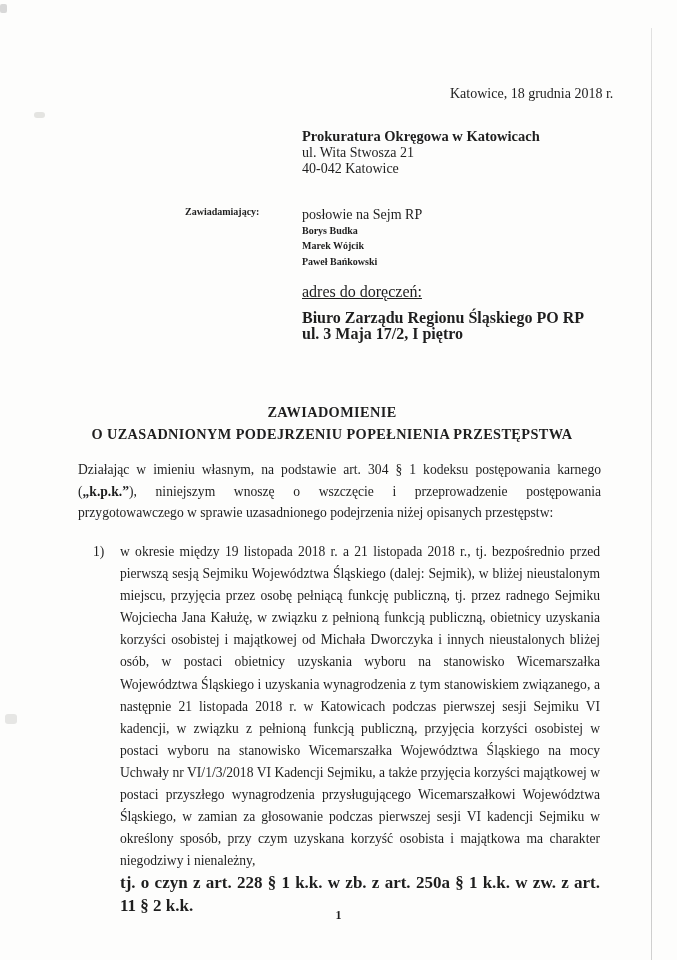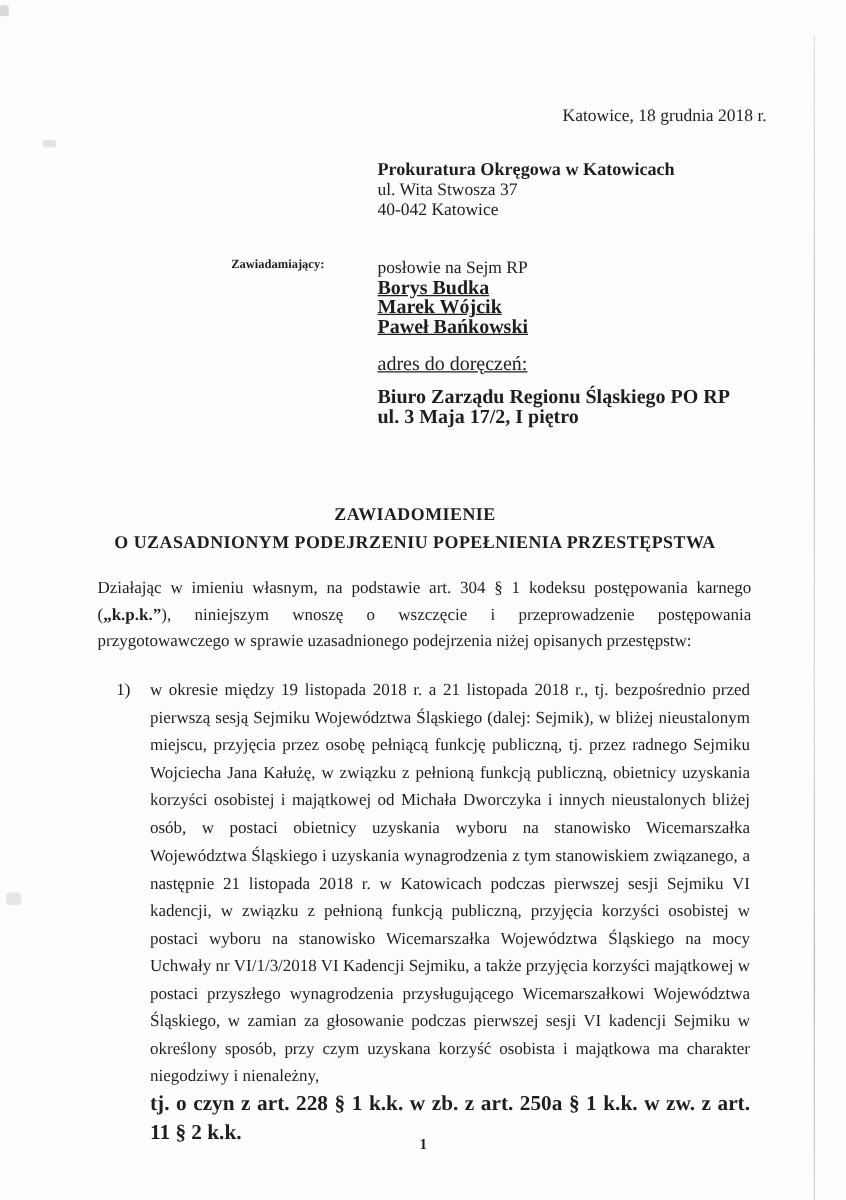--- a/index.html
+++ b/index.html
@@ -85,22 +85,21 @@
   }
   .notifier-col {
     position: absolute;
     top: 207px;
     left: 302px;
     line-height: 15.7px;
     font-size: 14px;
   }
   .notifier-col .person-name {
     font-weight: bold;
-    font-size: 16px;
-    text-decoration: underline;
+    font-size: 10px;
   }
   .delivery-label {
     position: absolute;
     top: 283px;
     left: 302px;
     font-size: 16px;
     text-decoration: underline;
   }
   .delivery-block {
     position: absolute;
@@ -173,21 +172,21 @@
 
   <div class="scan-line-right"></div>
   <div class="speck-topleft"></div>
   <div class="smudge-1"></div>
   <div class="smudge-2"></div>
 
   <div class="date-line">Katowice, 18 grudnia 2018 r.</div>
 
   <div class="recipient-block">
     <div class="org-name">Prokuratura Okręgowa w Katowicach</div>
-    <div>ul. Wita Stwosza 37</div>
+    <div>ul. Wita Stwosza 21</div>
     <div>40-042 Katowice</div>
   </div>
 
   <div class="notifier-label">Zawiadamiający:</div>
 
   <div class="notifier-col">
     <div>posłowie na Sejm RP</div>
     <div class="person-name">Borys Budka</div>
     <div class="person-name">Marek Wójcik</div>
     <div class="person-name">Paweł Bańkowski</div>

